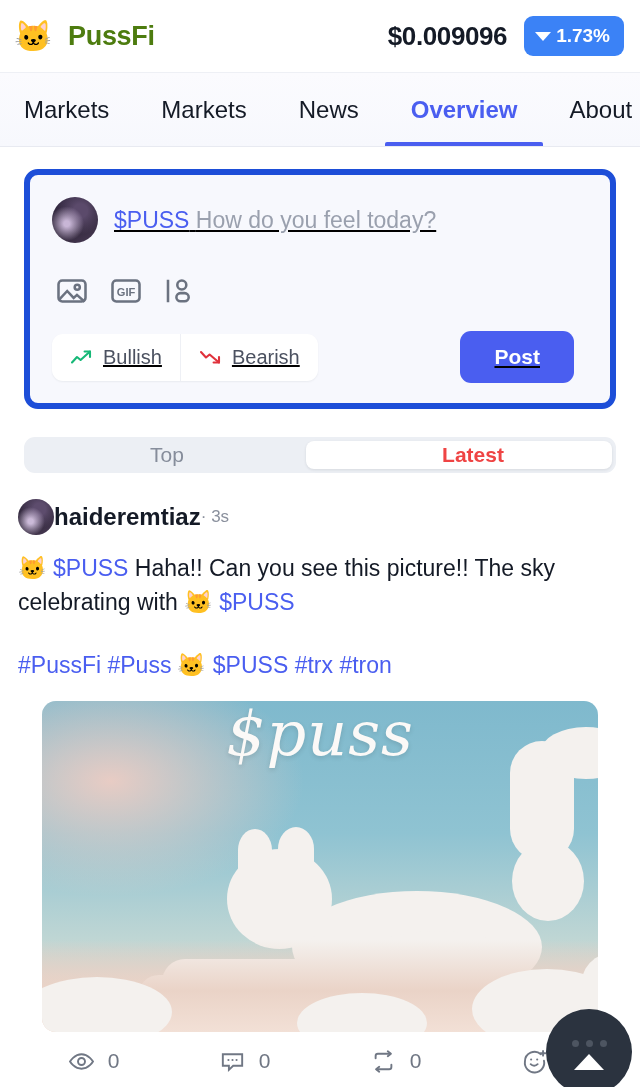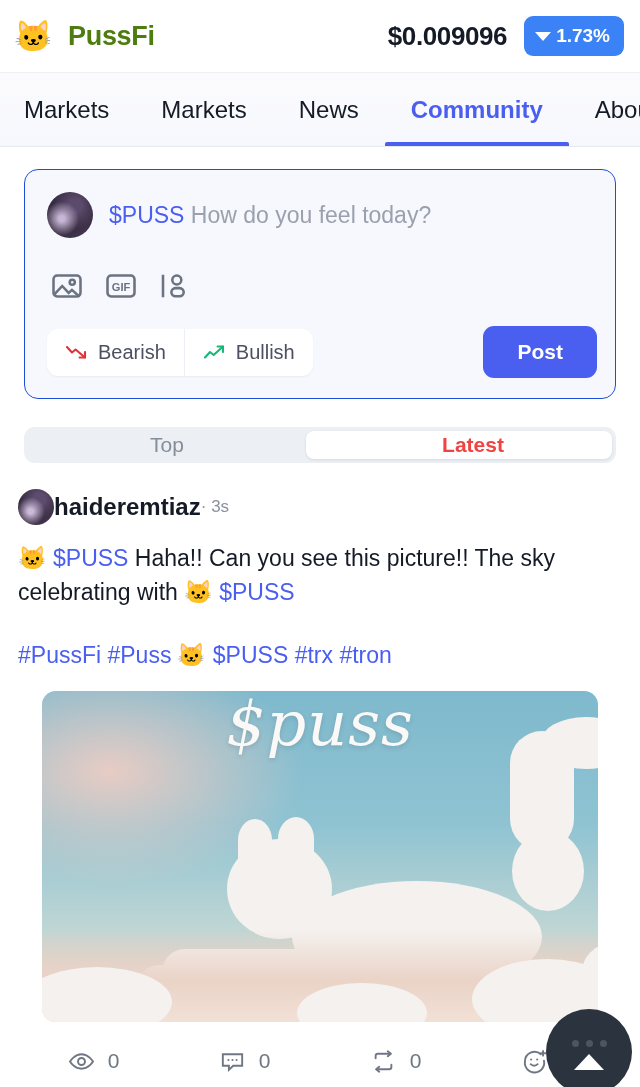--- a/index.html
+++ b/index.html
@@ -58,22 +58,22 @@
   .tab:first-child { padding-left: 0; }
   .tab.active { color: #4a5ef0; font-weight: bold; }
   .tab.active::after {
     content: ""; position: absolute; left: 0; right: 0; bottom: 0;
     height: 4px; background: #4a5ef0; border-radius: 2px 2px 0 0;
   }
 
   
   .composer {
     margin: 22px 24px 0 24px;
-    background: #f7f8fd; border: 1px solid #1d4ed8;
-    border-radius: 14px; padding: 22px 18px 20px 22px;
+    background: #f7f8fd; border: 6px solid #1d4ed8;
+    border-radius: 14px; padding: 22px 36px 20px 22px; text-decoration: underline;
   }
   .composer-top { display: flex; align-items: center; gap: 16px; }
   .avatar {
     width: 46px; height: 46px; border-radius: 50%; flex: 0 0 auto;
     background:
       radial-gradient(circle at 32% 58%, #c8b6d6 0 7%, rgba(200,182,214,0) 42%),
       radial-gradient(circle at 62% 30%, #5b4a6b 0 16%, rgba(91,74,107,0) 55%),
       linear-gradient(150deg, #3a2f4a 0%, #2a2233 48%, #4a3b56 100%);
   }
   .composer-placeholder { font-size: 23px; color: #9aa0ae; }
@@ -195,21 +195,21 @@
     <div class="tab">
         <span>Markets</span>
       </div>
     <div class="tab">
         <span>Markets</span>
       </div>
     <div class="tab">
         <span>News</span>
       </div>
     <div class="tab active">
-        <span>Community</span>
+        <span>Overview</span>
       </div>
     <div class="tab">
         <span>About</span>
       </div>
   </div>
 
   <div class="composer">
     <div class="composer-top">
       <div class="avatar"></div>
       <div class="composer-placeholder">
@@ -237,32 +237,32 @@
           <path d="M4 4.5v15"></path>
           <circle cx="13.2" cy="8" r="3"></circle>
           <rect x="9.6" y="13.4" width="8.2" height="5.4" rx="2.7"></rect>
         </svg>
       </span>
     </div>
 
     <div class="composer-bottom">
       <div class="sentiment">
         <div class="sent-btn">
+          <svg viewBox="0 0 24 20" fill="none" stroke="#16b877" stroke-width="2.1" stroke-linecap="round" stroke-linejoin="round">
+            <path d="M2 15.5l5-5.5 3.6 3L20 4.5"></path>
+            <path d="M14.6 4.5H20v5.4"></path>
+          </svg>
+          <span>Bullish</span>
+        </div>
+        <div class="sent-btn">
           <svg viewBox="0 0 24 20" fill="none" stroke="#e0323c" stroke-width="2.1" stroke-linecap="round" stroke-linejoin="round">
             <path d="M2 5l5 5.5 3.6-3L20 15.5"></path>
             <path d="M14.6 15.5H20v-5.4"></path>
           </svg>
           <span>Bearish</span>
-        </div>
-        <div class="sent-btn">
-          <svg viewBox="0 0 24 20" fill="none" stroke="#16b877" stroke-width="2.1" stroke-linecap="round" stroke-linejoin="round">
-            <path d="M2 15.5l5-5.5 3.6 3L20 4.5"></path>
-            <path d="M14.6 4.5H20v5.4"></path>
-          </svg>
-          <span>Bullish</span>
         </div>
       </div>
       <button class="post-btn">Post</button>
     </div>
   </div>
 
   <div class="segment">
     <div class="seg-item">Top</div>
     <div class="seg-item active">Latest</div>
   </div>

